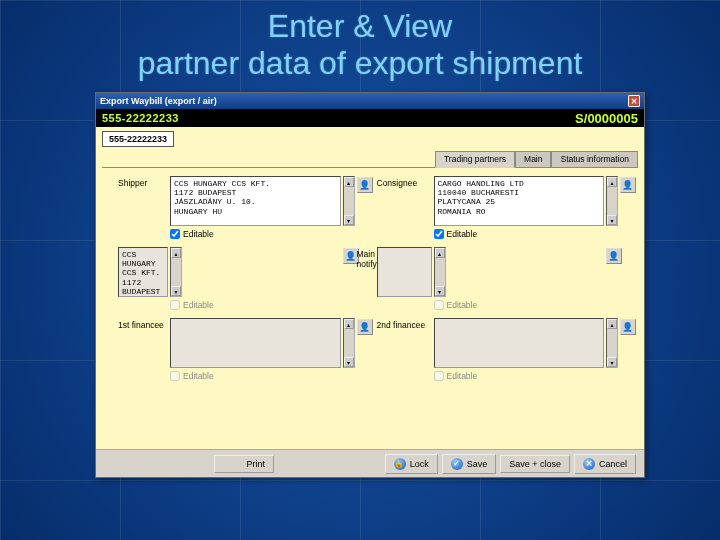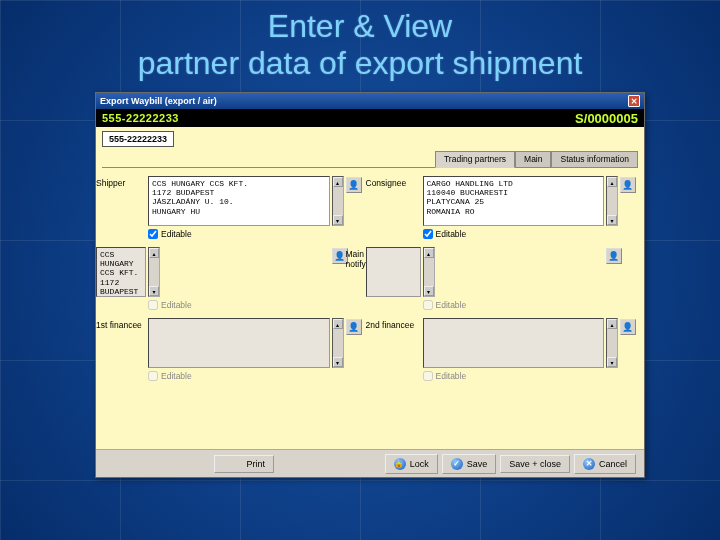--- a/index.html
+++ b/index.html
@@ -63,21 +63,21 @@
   .tabs{
     display:flex;margin:4px 6px 0 6px;border-bottom:1px solid #888;justify-content:flex-end;
   }
   .tab{
     border:1px solid #888;border-bottom:none;
     padding:2px 8px 3px 8px;font-size:8.5px;
     background:#cdc8bf;margin-right:0px;position:relative;
   }
   .tab.active{background:#d8d4cb;border-bottom:1px solid #d8d4cb;margin-bottom:-1px;}
   .panel{
-    position:relative;padding:8px 6px 6px 0;
+    position:relative;padding:8px 6px 6px 22px;
     height:330px;
   }
   .grid{
     display:grid;
     grid-template-columns:50px 1fr 12px 18px 55px 1fr 12px 18px;
     column-gap:2px;row-gap:2px;
   }
   .lbl{font-size:8.5px;text-align:left;padding-top:2px;}
   .ta{
     border:1px inset #999;background:#fff;

